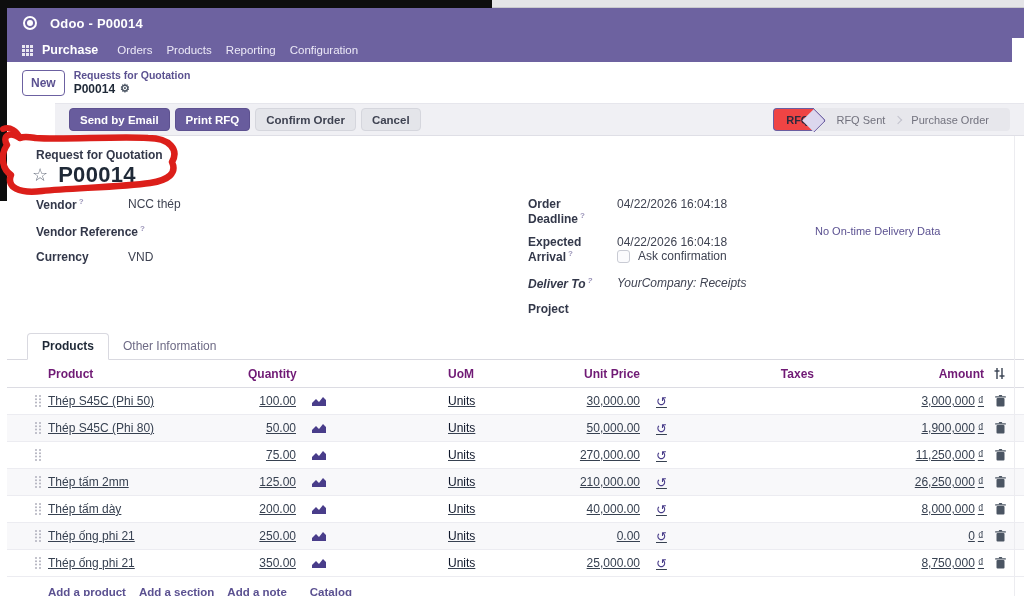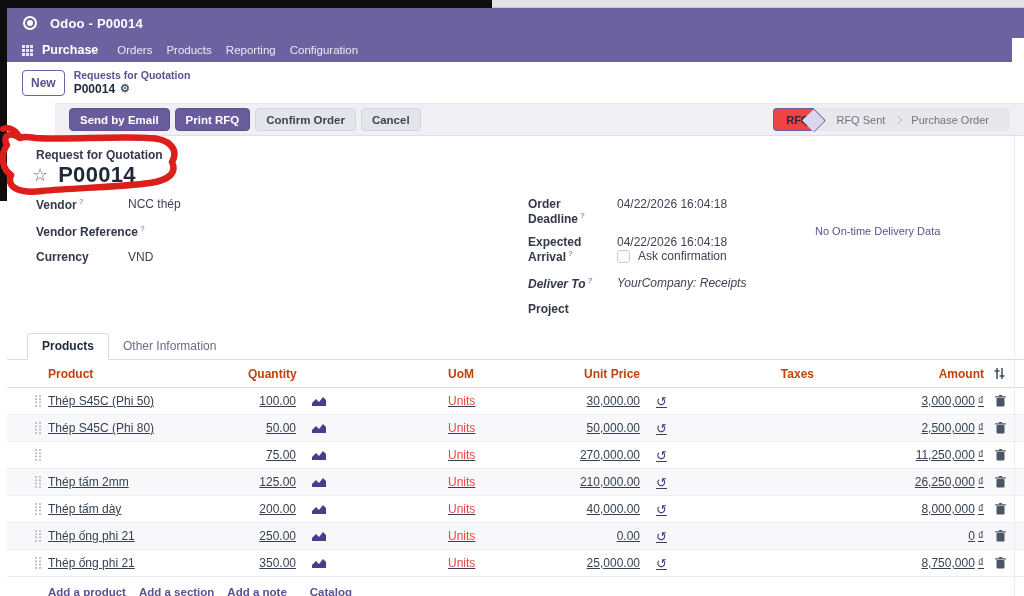--- a/index.html
+++ b/index.html
@@ -81,31 +81,31 @@
   
   .tabs { position:absolute; left:0; top:199px; right:0; height:25px; border-bottom:1px solid #d9d9e0;
           display:flex; padding-left:20px; align-items:flex-end; }
   .tab { padding:5px 14px 6px; font-size:12px; color:#6d6a85; cursor:pointer; }
   .tab.active { border:1px solid #d9d9e0; border-bottom:1px solid #fff; border-radius:4px 4px 0 0;
                 background:#fff; color:#1f2937; font-weight:600; margin-bottom:-1px; }
 
   
   .grid-cols { display:grid; grid-template-columns:41px 200px 58px 36px 106px 100px 100px 36px 140px 166px 34px; align-items:center; }
   .thead { position:absolute; top:224px; left:0; right:0; height:28px; border-bottom:1px solid #dcdce3;
-           font-weight:700; color:#c2410c; font-size:12px; }
+           font-weight:700; color:#701a75; font-size:12px; }
   .tbody { position:absolute; top:252px; left:0; right:0;text-decoration:underline; }
   .trow { height:27px; border-bottom:1px solid #ececf1; font-size:12px; color:#374151; }
   .trow:nth-child(even) { background:#f8f8fa; }
   .c-right { text-align:right; }
   .pr10 { padding-right:10px; } .pr8 { padding-right:8px; } .pr6 { padding-right:6px; }
   .handle { grid-column:1; margin-left:27px; cursor:grab; display:flex; }
   .c-prod { grid-column:2; cursor:text; }
   .c-qty  { grid-column:3; cursor:text; }
   .c-chart{ grid-column:4; padding-left:6px; cursor:pointer; display:flex; }
-  .c-uom  { grid-column:6; color:#ef4444; cursor:pointer; }
+  .c-uom  { grid-column:6; color:#0f172a; cursor:pointer; }
   .c-price{ grid-column:7; cursor:text; }
   .c-hist { grid-column:8; padding-left:8px; color:#493d8a; font-size:13px; cursor:pointer; line-height:1; }
   .c-tax  { grid-column:9; cursor:pointer; }
   .c-amt  { grid-column:10; }
   .c-del  { grid-column:11; padding-left:5px; display:flex; cursor:pointer; }
   .h-prod { grid-column:2; } .h-qty { grid-column:3; } .h-uom { grid-column:6; }
   .h-price{ grid-column:7; } .h-tax { grid-column:9; } .h-amt { grid-column:10; }
   .h-opt  { grid-column:11; padding-left:3px; display:flex; cursor:pointer; }
   .dong { margin-left:3px; }
 
@@ -298,21 +298,21 @@
         <span class="c-qty c-right pr10">50.00</span>
         <span class="c-chart">
             <svg width="14" height="11" viewBox="0 0 14 11">
               <path d="M0 10 L0 7 4 3 7 6 11 1 14 4 14 10 Z" fill="#493d8a"></path>
             </svg>
           </span>
         <span class="c-uom">Units</span>
         <span class="c-price c-right pr8">50,000.00</span>
         <span class="c-hist">↺</span>
         <span class="c-tax c-right pr10"></span>
-        <span class="c-amt c-right pr6"><span>2,500,000</span><span class="dong">₫</span></span>
+        <span class="c-amt c-right pr6"><span>1,900,000</span><span class="dong">₫</span></span>
         <span class="c-del">
             <svg width="11" height="12" viewBox="0 0 11 12">
               <g fill="#4b5563">
                 <rect x="1.5" y="3" width="8" height="8.5" rx="1"></rect>
                 <rect x="0" y="1.2" width="11" height="1.4" rx=".7"></rect>
                 <rect x="3.8" y="0" width="3.4" height="1.4" rx=".7"></rect>
               </g>
             </svg>
           </span>
       </div>

